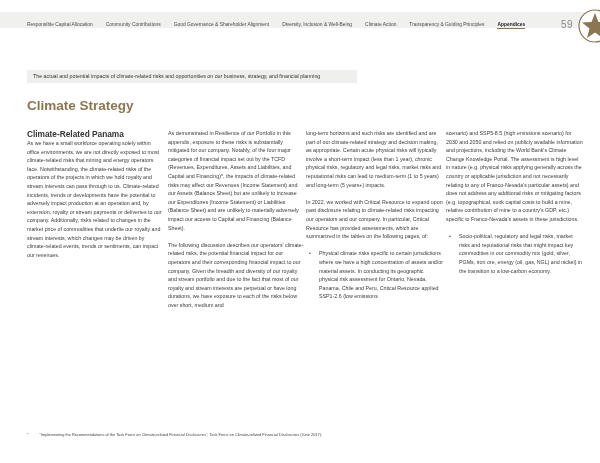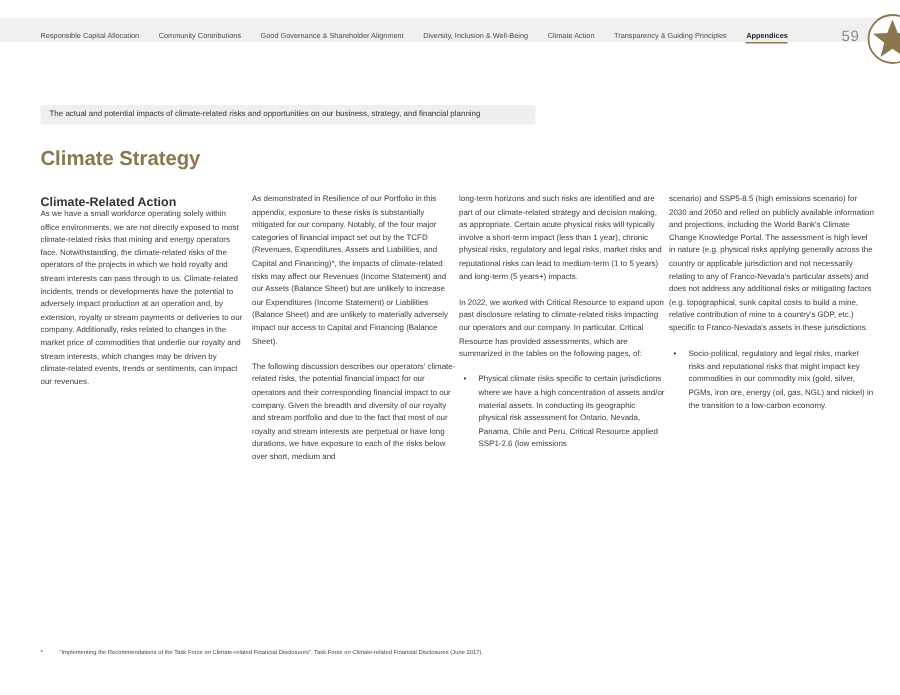--- a/index.html
+++ b/index.html
@@ -54,21 +54,21 @@
   <circle cx="17" cy="17" r="16" fill="#ffffff" stroke="#8a7750" stroke-width="1.2"></circle>
   <polygon points="17,4 20.5,13 30,13.5 22.5,19.5 25,29 17,23.5 9,29 11.5,19.5 4,13.5 13.5,13" fill="#8a7750"></polygon>
 </svg>
 
 <div class="title">Climate Strategy</div>
 <div class="subtitle-bar">
   <div class="subtitle">The actual and potential impacts of climate-related risks and opportunities on our business, strategy, and financial planning</div>
 </div>
 
 <div class="col c1">
-  <h3>Climate-Related Action</h3>
+  <h3>Climate-Related Panama</h3>
   <p>As we have a small workforce operating solely within office environments, we are not directly exposed to most climate-related risks that mining and energy operators face. Notwithstanding, the climate-related risks of the operators of the projects in which we hold royalty and stream interests can pass through to us. Climate-related incidents, trends or developments have the potential to adversely impact production at an operation and, by extension, royalty or stream payments or deliveries to our company. Additionally, risks related to changes in the market price of commodities that underlie our royalty and stream interests, which changes may be driven by climate-related events, trends or sentiments, can impact our revenues.</p>
 </div>
 
 <div class="col c2">
   <p>As demonstrated in Resilience of our Portfolio in this appendix, exposure to these risks is substantially mitigated for our company. Notably, of the four major categories of financial impact set out by the TCFD (Revenues, Expenditures, Assets and Liabilities, and Capital and Financing)*, the impacts of climate-related risks may affect our Revenues (Income Statement) and our Assets (Balance Sheet) but are unlikely to increase our Expenditures (Income Statement) or Liabilities (Balance Sheet) and are unlikely to materially adversely impact our access to Capital and Financing (Balance Sheet).</p>
   <p>The following discussion describes our operators' climate-related risks, the potential financial impact for our operators and their corresponding financial impact to our company. Given the breadth and diversity of our royalty and stream portfolio and due to the fact that most of our royalty and stream interests are perpetual or have long durations, we have exposure to each of the risks below over short, medium and</p>
 </div>
 
 <div class="col c3">
   <p>long-term horizons and such risks are identified and are part of our climate-related strategy and decision making, as appropriate. Certain acute physical risks will typically involve a short-term impact (less than 1 year), chronic physical risks, regulatory and legal risks, market risks and reputational risks can lead to medium-term (1 to 5 years) and long-term (5 years+) impacts.</p>

